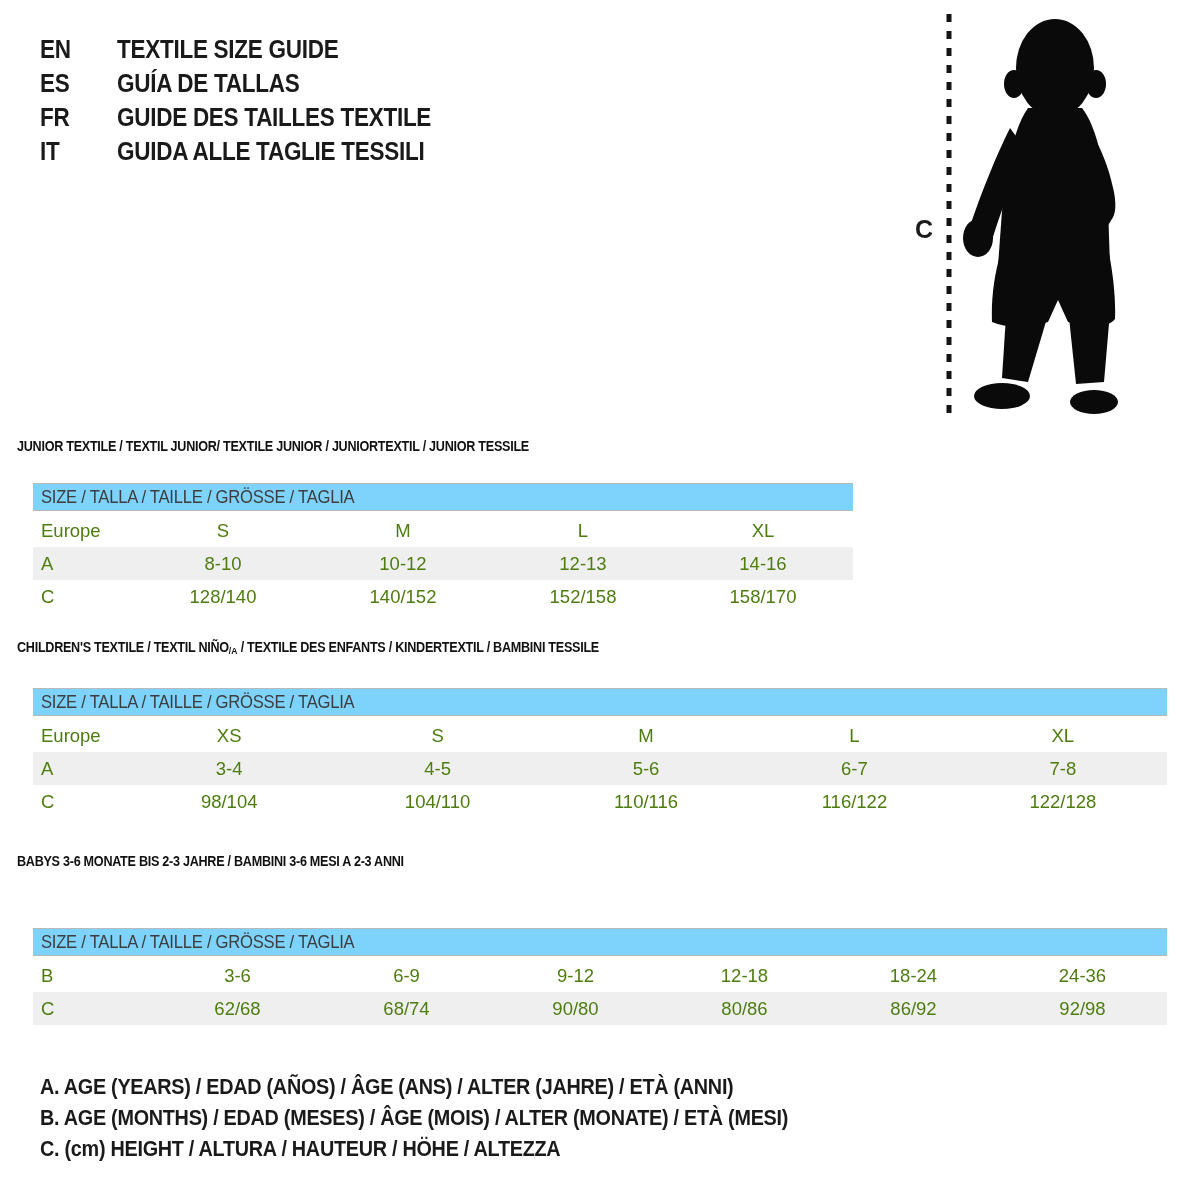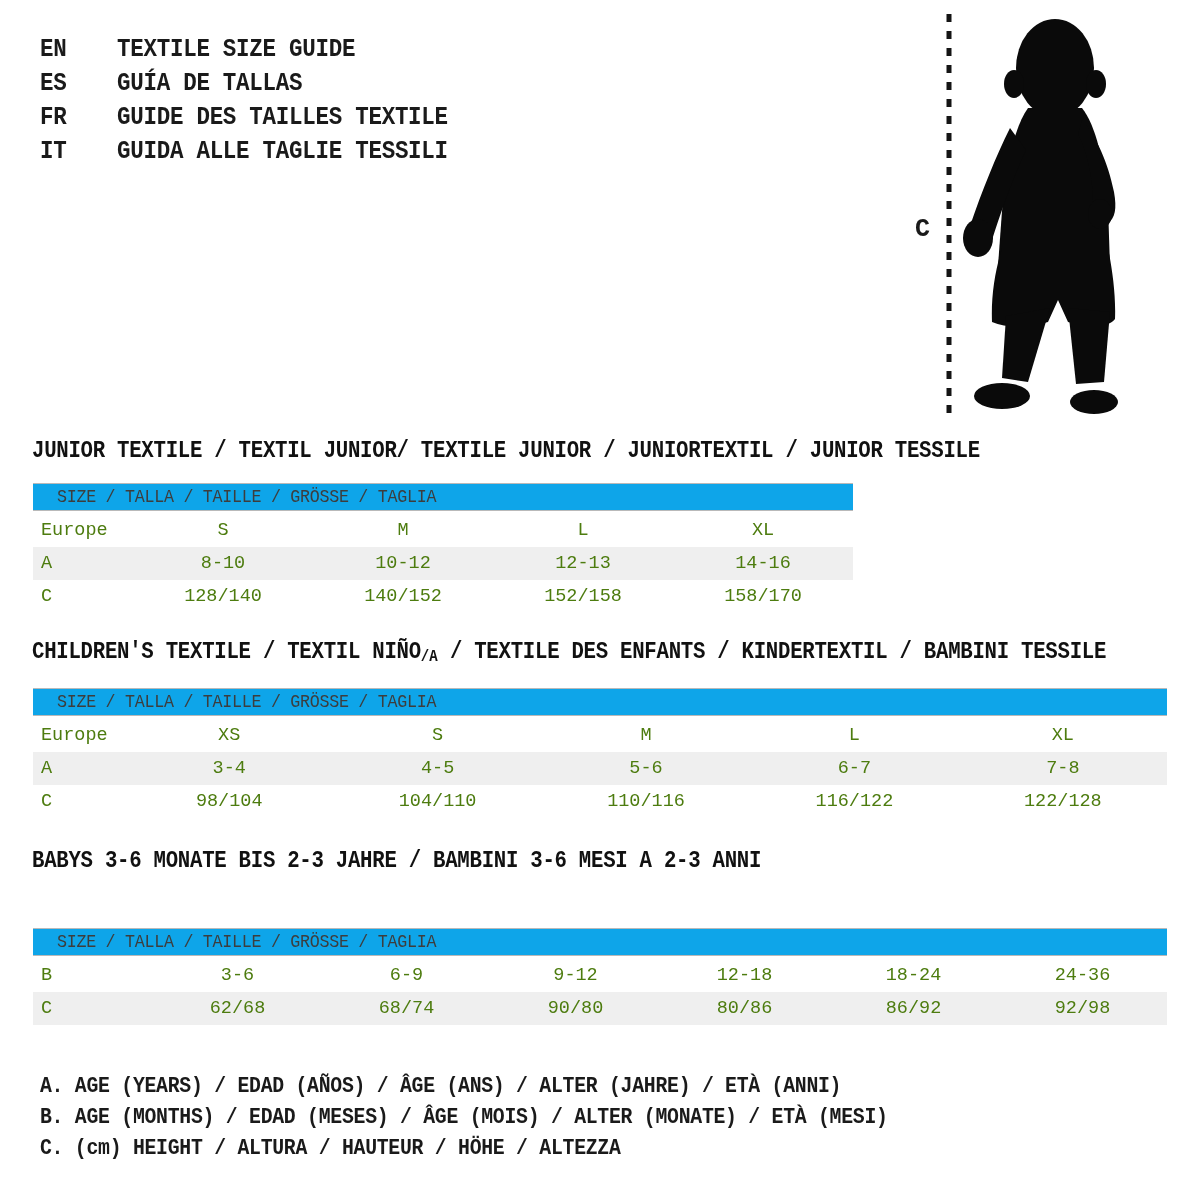--- a/index.html
+++ b/index.html
@@ -1,48 +1,48 @@
 <!DOCTYPE html>
 <html><head>
 <meta charset="utf-8">
 <style>
   * { margin:0; padding:0; box-sizing:border-box; }
   html,body { background:#fff; }
   .page {
     position:relative; width:1173px; height:1200px; background:#fff;
-    font-family:Liberation Mono, monospace; color:#1a1a1a; overflow:hidden;
+    font-family:Liberation Sans, sans-serif; color:#1a1a1a; overflow:hidden;
   }
   .cond { display:inline-block; transform:scaleX(0.9); transform-origin:0 50%;
           letter-spacing:-0.3px; white-space:nowrap; }
 
   
   .langs { position:absolute; left:40px; top:32px; }
   .lang-row { height:34px; display:flex; align-items:center;
               font-weight:bold; font-size:25px; }
   .lang-code { width:77px; }
 
   
   .measure-line { position:absolute; left:946px; top:14px; width:6px; height:404px; }
   .measure-label { position:absolute; left:915px; top:215px;
                    font-size:25px; font-weight:bold; }
   .toddler { position:absolute; left:958px; top:16px; width:182px; height:406px; }
 
   
-  .sec-heading { position:absolute; left:32px; font-size:23px; font-weight:bold;
+  .sec-heading { position:absolute; left:17px; font-size:14px; font-weight:bold;
                  white-space:nowrap; color:#111; }
   .h-junior   { top:438px; }
   .h-children { top:639px; }
   .h-babies   { top:845px; line-height:32px; }
   .hsub { font-size:0.68em; vertical-align:-0.18em; letter-spacing:0; }
 
   
   .tbl { position:absolute; left:33px; }
-  .tbl-bar { height:28px; background:#0ea5e9; border-top:1px solid #b9b9b9;
+  .tbl-bar { height:28px; background:#7dd3fc; border-top:1px solid #b9b9b9;
              border-bottom:1px solid #b9b9b9; display:flex; align-items:center;
-             padding-left:24px; font-size:18.5px; color:#3d3d3d; margin-bottom:3px; }
+             padding-left:8px; font-size:18.5px; color:#3d3d3d; margin-bottom:3px; }
   .tbl-row { height:33px; display:flex; align-items:center; font-size:18.5px;
              color:#4d7c0f; }
   .tbl-row.shaded { background:#efefef; }
   .cell { flex:1; text-align:center; }
   .cell.label { flex:none; text-align:left; padding-left:8px; }
   .t-junior   { top:483px; width:820px; }
   .t-junior .cell.label   { width:100px; }
   .t-children { top:688px; width:1134px; }
   .t-children .cell.label { width:92px; }
   .t-babies   { top:928px; width:1134px; }

